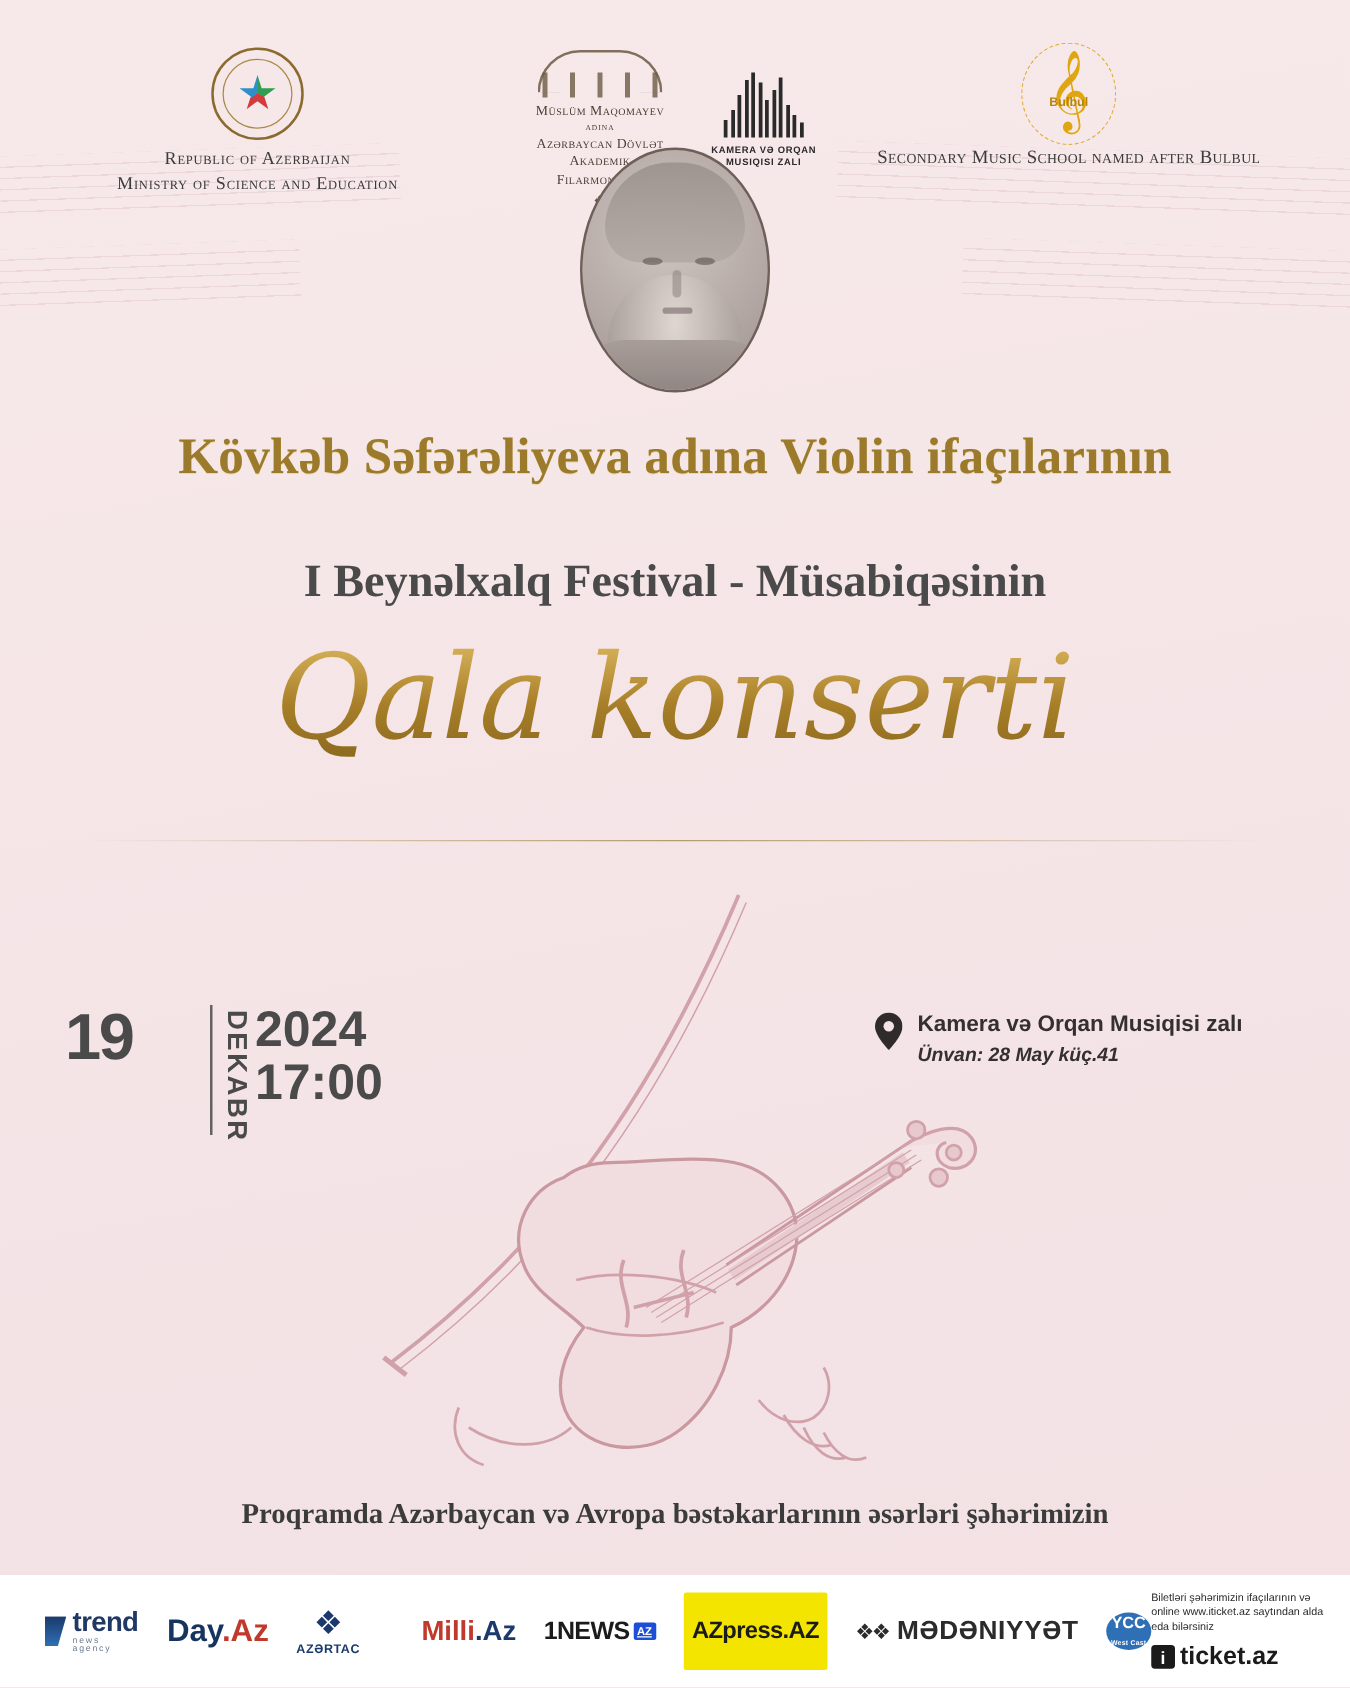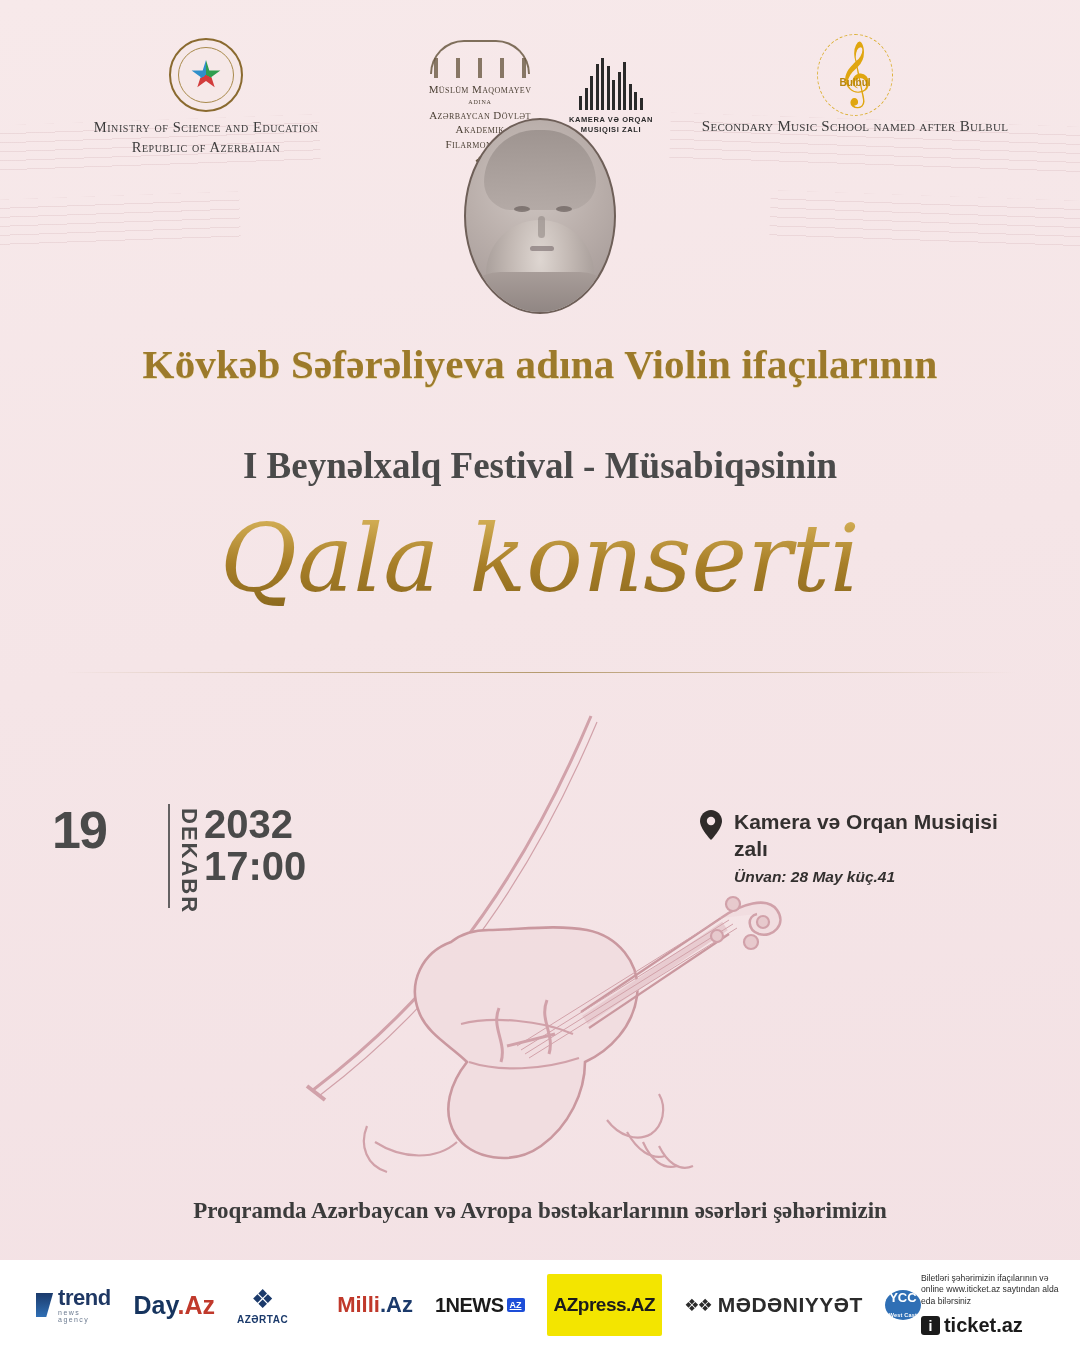--- a/index.html
+++ b/index.html
@@ -223,21 +223,21 @@
   
   .venue {
     position: absolute; right: 52px; top: 808px; width: 330px; text-align: left;
     padding-left: 36px;
   }
   .pin {
     position: absolute; left: 2px; top: 2px; width: 22px; height: 30px;
   }
   .venue-name {
     font-family: "Liberation Sans", sans-serif;
-    font-size: 21px; font-weight: 700; color: #33302f; line-height: 1.3;
+    font-size: 18px; font-weight: 700; color: #33302f; line-height: 1.3;
   }
   .venue-addr {
     font-family: "Liberation Sans", sans-serif;
     font-size: 15.5px; font-weight: 700; font-style: italic; color: #33302f;
     margin-top: 5px;
   }
 
   
   .program {
     position: absolute; left: 0; right: 0; top: 1198px; text-align: center;
@@ -334,22 +334,22 @@
   <div class="staff right"></div>
   <div class="staff right2"></div>
 
   <div class="header">
 
     <div class="logo-block logo-moe">
       <div class="emblem">
         <div class="star"></div>
       </div>
       <div class="moe-text">
+        <div>Republic of Azerbaijan</div>
         <div>Ministry of Science and Education</div>
-        <div>Republic of Azerbaijan</div>
       </div>
     </div>
 
     <div class="logo-block logo-phil">
       <div class="phil-mark">
         <div class="arc"></div>
         <div class="col" style="left:18px"></div>
         <div class="col" style="left:40px"></div>
         <div class="col" style="left:62px"></div>
         <div class="col" style="left:84px"></div>
@@ -463,21 +463,21 @@
       <path d="M120 452 C 148 470, 182 470, 202 452" stroke-width="2.2"></path>
       <path d="M112 436 C 104 456, 112 476, 132 482" stroke-width="2.2"></path>
     </g>
   </svg>
 
   <div class="date-block">
     <div class="day">19</div>
     <div class="vline"></div>
     <div class="month">DEKABR</div>
     <div class="yr-time">
-      <div>2032</div>
+      <div>2024</div>
       <div>17:00</div>
     </div>
   </div>
 
   <div class="venue">
     <svg class="pin" viewBox="0 0 22 30">
       <path d="M11 0 C5 0 0 5 0 11 C0 19 11 30 11 30 C11 30 22 19 22 11 C22 5 17 0 11 0 Z" fill="#2f2b2a"></path>
       <circle cx="11" cy="11" r="4.2" fill="#f4e3e6"></circle>
     </svg>
     <div class="venue-name">Kamera və Orqan Musiqisi zalı</div>

